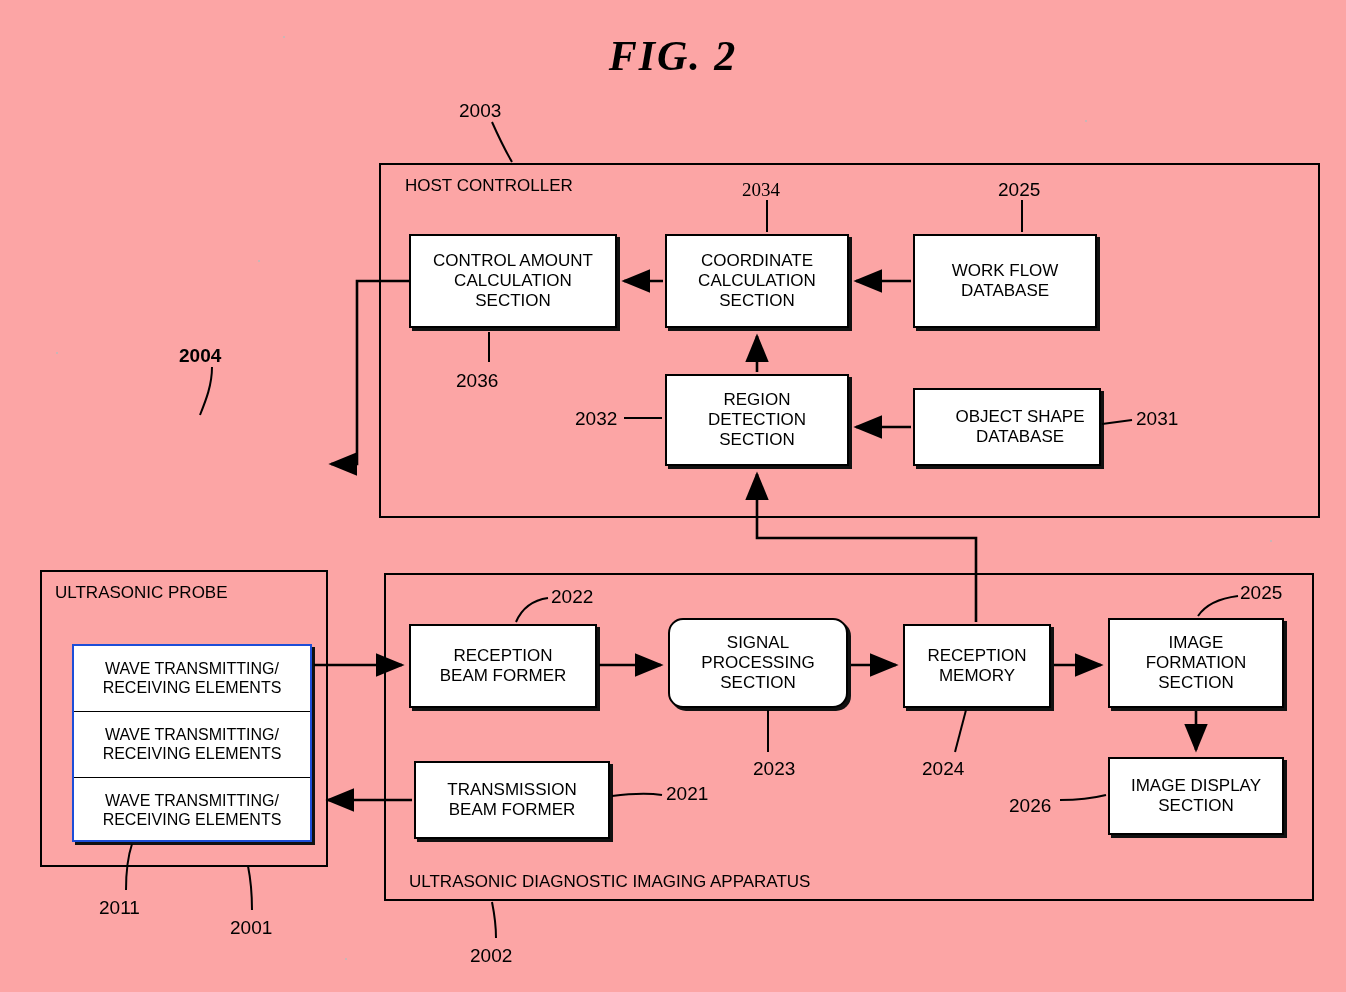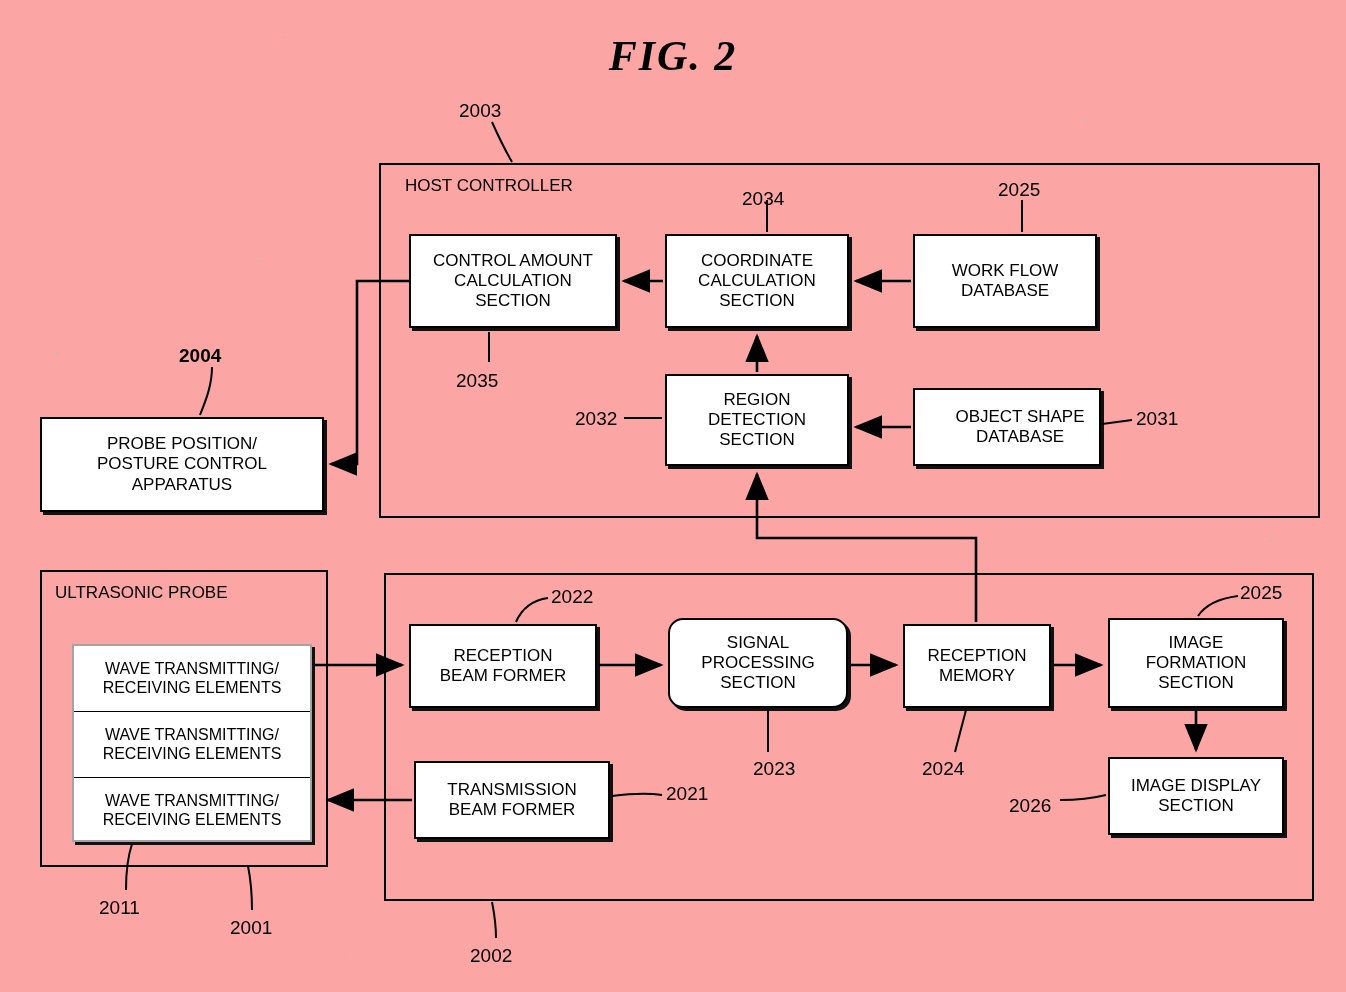--- a/index.html
+++ b/index.html
@@ -58,21 +58,21 @@
     font-size: 17px;
     white-space: nowrap;
   }
   .ref {
     position: absolute;
     font-size: 19px;
     white-space: nowrap;
   }
   .stack {
     position: absolute;
-    border: 2px solid #a3a3a3;
+    border: 2px solid #1d4ed8;
     box-sizing: border-box;
     background: #fff;
     box-shadow: 3px 3px 0 #111;
   }
   .stack-cell {
     border-bottom: 1px solid #000;
     box-sizing: border-box;
     display: flex;
     align-items: center;
     justify-content: center;
@@ -106,42 +106,40 @@
 
   <div class="fig-title">FIG.  2</div>
 
   <div class="container" style="left:379px; top:163px; width:941px; height:355px;"></div>
   <div class="container-label" style="left:405px; top:176px;">HOST CONTROLLER</div>
 
   <div class="container" style="left:40px; top:570px; width:288px; height:297px;"></div>
   <div class="container-label" style="left:55px; top:583px;">ULTRASONIC PROBE</div>
 
   <div class="container" style="left:384px; top:573px; width:930px; height:328px;"></div>
+  <div class="container-label" style="left:409px; top:872px;">ULTRASONIC DIAGNOSTIC IMAGING APPARATUS</div>
 
   <div class="box shadow" style="left:409px; top:234px; width:208px; height:94px;">CONTROL AMOUNT
 CALCULATION
 SECTION</div>
 
   <div class="box shadow" style="left:665px; top:234px; width:184px; height:94px;">COORDINATE
 CALCULATION
 SECTION</div>
 
   <div class="box shadow" style="left:913px; top:234px; width:184px; height:94px;">WORK FLOW
 DATABASE</div>
 
   <div class="box shadow" style="left:665px; top:374px; width:184px; height:92px;">REGION
 DETECTION
 SECTION</div>
 
   <div class="box shadow" style="left:913px; top:388px; width:188px; height:78px;padding-left:28px;">OBJECT SHAPE
 DATABASE</div>
 
-  <div class="box shadow" style="left:40px; top:417px; width:284px; height:95px;">PROBE POSITION/
-POSTURE CONTROL
-APPARATUS</div>
 
   <div class="box shadow" style="left:409px; top:624px; width:188px; height:84px;">RECEPTION
 BEAM FORMER</div>
 
   <div class="box shadow" style="left:668px; top:618px; width:180px; height:90px;border-radius:15px;">SIGNAL
 PROCESSING
 SECTION</div>
 
   <div class="box shadow" style="left:903px; top:624px; width:148px; height:84px;">RECEPTION
 MEMORY</div>
@@ -159,23 +157,23 @@
   <div class="stack" style="left:72px; top:644px; width:240px; height:198px;">
     <div class="stack-cell" style="height:66px;">WAVE TRANSMITTING/
 RECEIVING ELEMENTS</div>
     <div class="stack-cell" style="height:66px;">WAVE TRANSMITTING/
 RECEIVING ELEMENTS</div>
     <div class="stack-cell" style="height:66px;">WAVE TRANSMITTING/
 RECEIVING ELEMENTS</div>
   </div>
 
   <div class="ref" style="left:459px; top:100px;">2003</div>
-  <div class="ref" style="left:742px; top:188px;">2034</div>
+  <div class="ref" style="left:742px; top:179px;font-family:Liberation Serif, serif;">2034</div>
   <div class="ref" style="left:998px; top:179px;">2025</div>
-  <div class="ref" style="left:456px; top:370px;">2035</div>
+  <div class="ref" style="left:456px; top:370px;">2036</div>
   <div class="ref" style="left:575px; top:408px;">2032</div>
   <div class="ref" style="left:1136px; top:408px;">2031</div>
   <div class="ref" style="left:179px; top:345px;font-weight:bold;">2004</div>
   <div class="ref" style="left:551px; top:586px;">2022</div>
   <div class="ref" style="left:1240px; top:582px;">2025</div>
   <div class="ref" style="left:753px; top:758px;">2023</div>
   <div class="ref" style="left:922px; top:758px;">2024</div>
   <div class="ref" style="left:1009px; top:795px;">2026</div>
   <div class="ref" style="left:666px; top:783px;">2021</div>
   <div class="ref" style="left:99px; top:897px;">2011</div>

